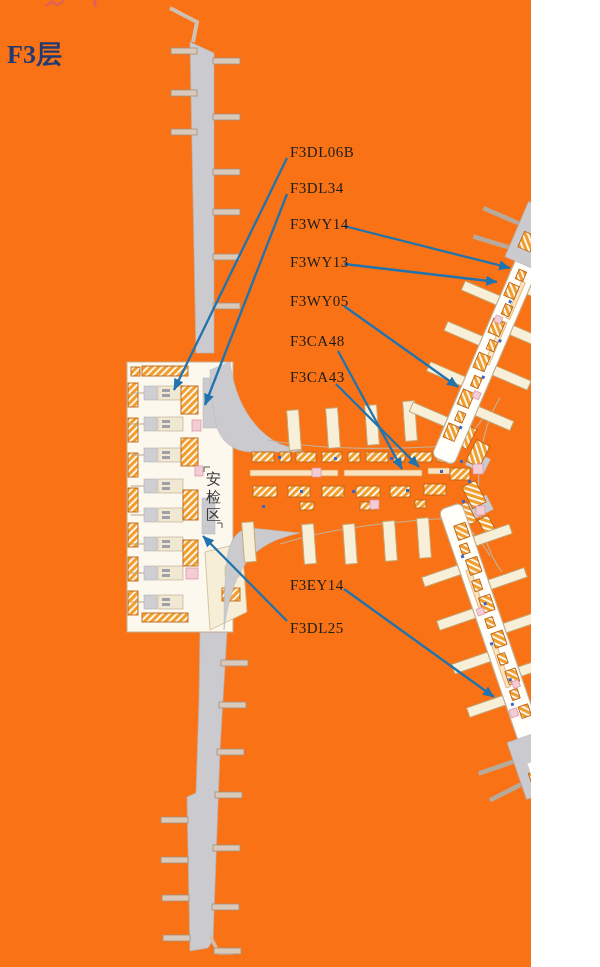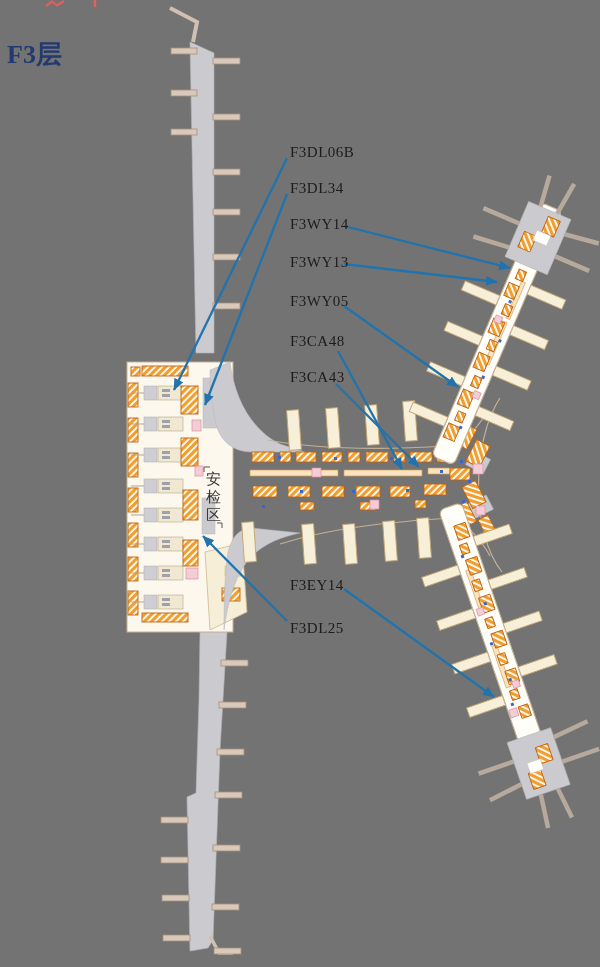--- a/index.html
+++ b/index.html
@@ -1,17 +1,17 @@
 <!DOCTYPE html>
 <html><head>
 <meta charset="utf-8">
 <style>
   html,body{margin:0;padding:0;background:#ffffff;}
   body{font-family:"Liberation Serif", serif;}
-  #stage{position:relative;width:600px;height:967px;background:#737373;overflow:hidden;}
+  #stage{position:relative;width:531px;height:967px;background:#f97316;overflow:hidden;}
   svg text{user-select:none;}
   .gate-label{font-family:"Liberation Serif", serif;font-size:15px;fill:#1c1c1c;letter-spacing:0.5px;}
   .floor-title{font-family:"Liberation Serif", serif;font-size:26px;font-weight:bold;fill:#223a70;}
   .cn-vert{font-family:"Liberation Serif", serif;font-size:15px;fill:#3a3a3a;}
 </style>
 </head>
 <body>
 
 <div id="stage">
 <svg id="map-svg" width="600" height="967" viewBox="0 0 600 967">

